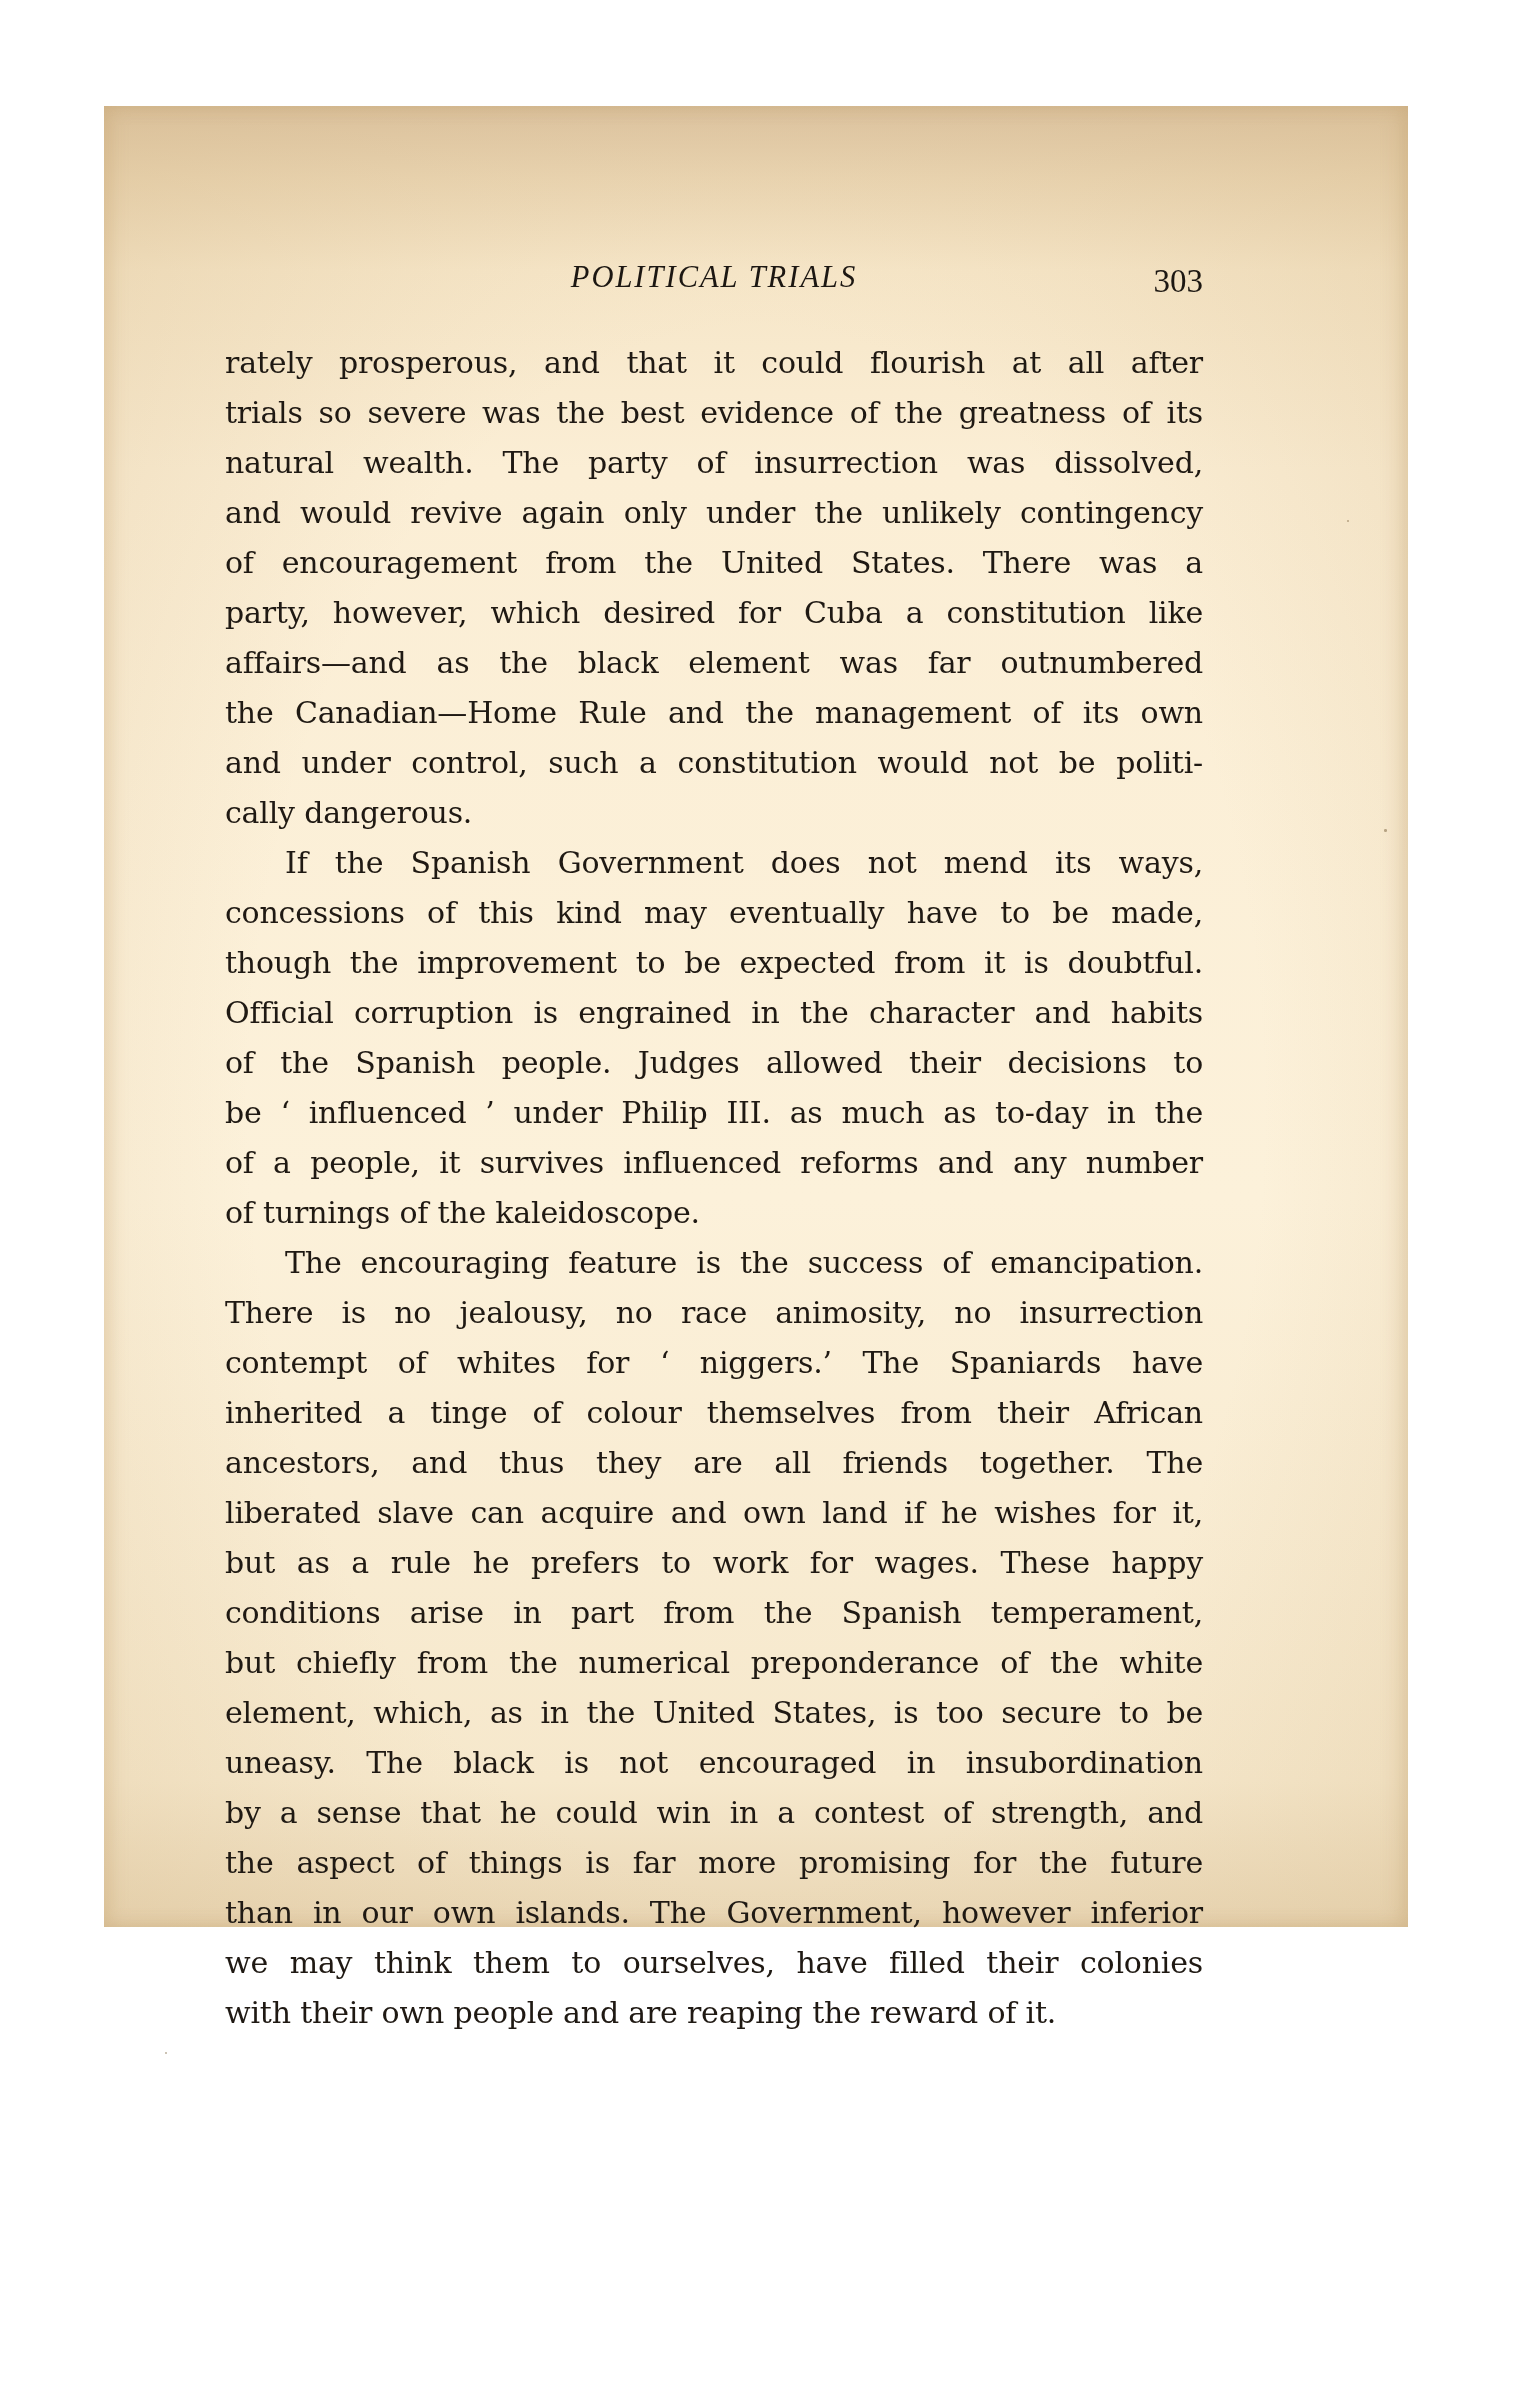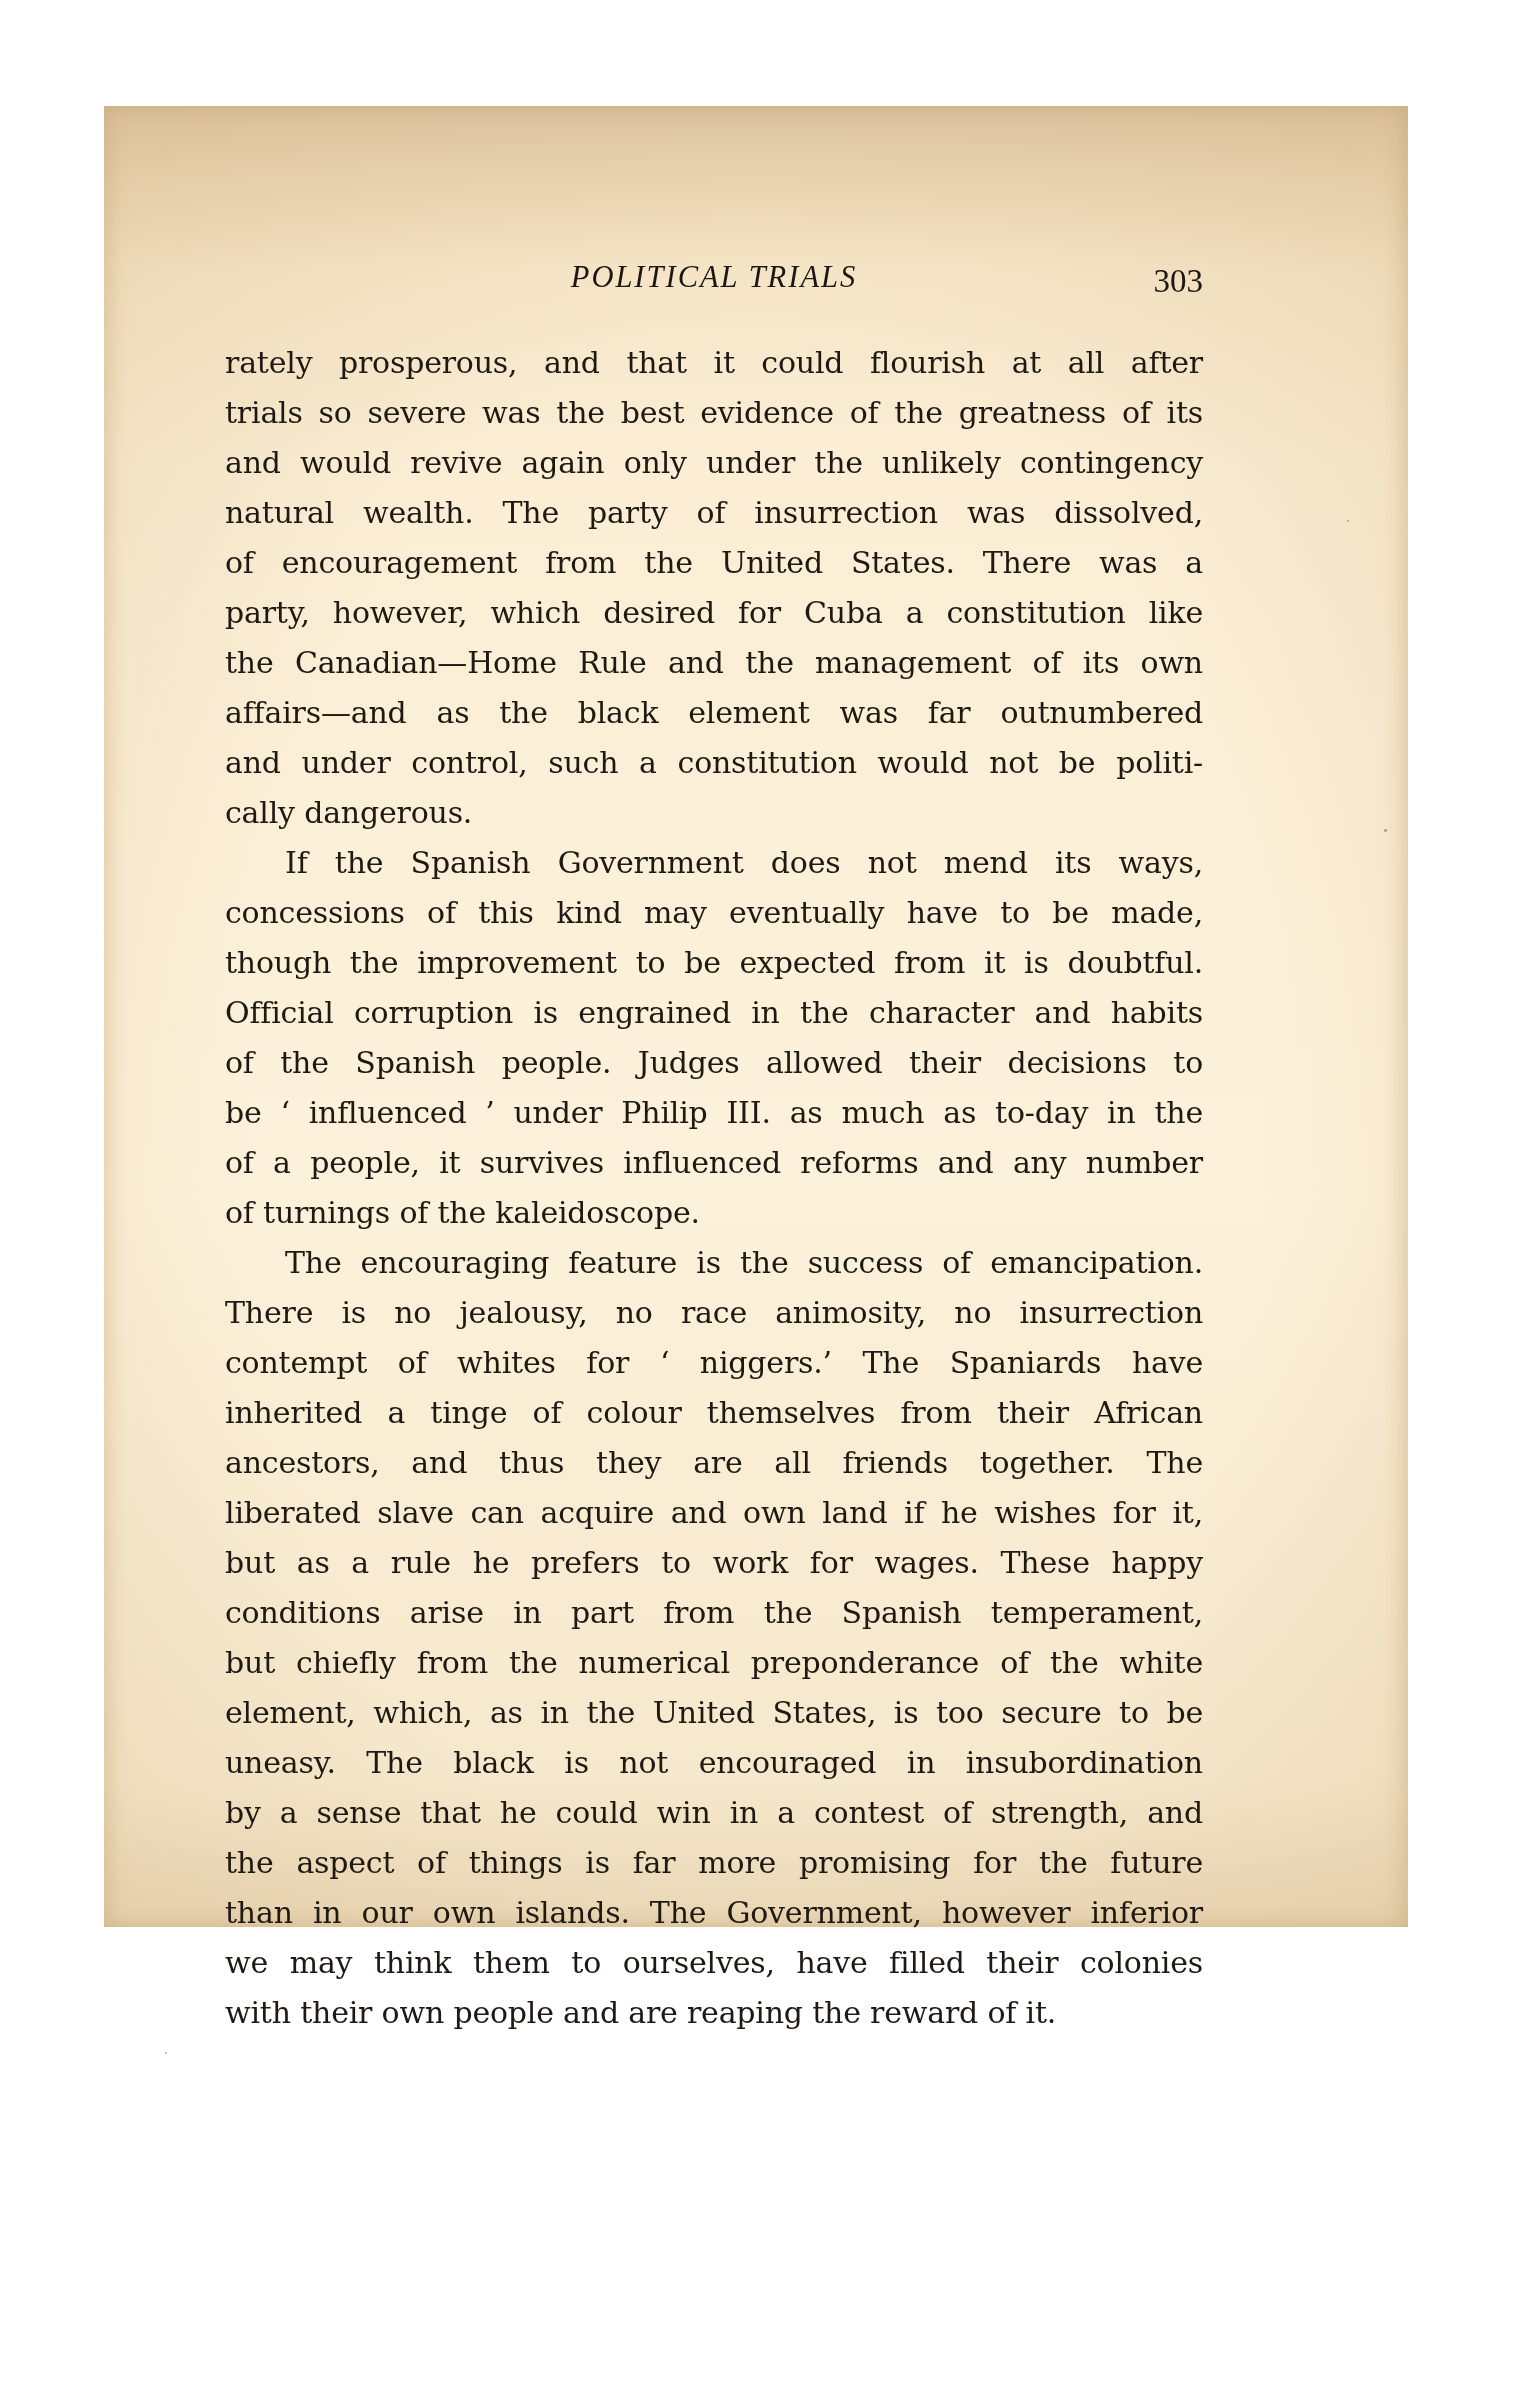--- a/index.html
+++ b/index.html
@@ -101,26 +101,26 @@
 <div class="page">
   <div class="running-head">
     <div class="running-title">POLITICAL TRIALS</div>
     <div class="page-number">303</div>
   </div>
 
   <div class="text-block" id="text-block">
       <div>
         <div class="line"><span style="white-space: normal;">rately prosperous, and that it could flourish at all after</span></div>
         <div class="line"><span style="white-space: normal;">trials so severe was the best evidence of the greatness of its</span></div>
+        <div class="line"><span style="white-space: normal;">natural wealth.  The party of insurrection was dissolved,</span></div>
         <div class="line"><span style="white-space: normal;">and would revive again only under the unlikely contingency</span></div>
-        <div class="line"><span style="white-space: normal;">natural wealth.  The party of insurrection was dissolved,</span></div>
         <div class="line"><span style="white-space: normal;">of encouragement from the United States.  There was a</span></div>
         <div class="line"><span style="white-space: normal;">party, however, which desired for Cuba a constitution like</span></div>
+        <div class="line"><span style="white-space: normal;">affairs—and as the black element was far outnumbered</span></div>
         <div class="line"><span style="white-space: normal;">the Canadian—Home Rule and the management of its own</span></div>
-        <div class="line"><span style="white-space: normal;">affairs—and as the black element was far outnumbered</span></div>
         <div class="line"><span style="white-space: normal;">and under control, such a constitution would not be politi-</span></div>
         <div class="line last"><span style="">cally dangerous.</span></div>
       </div>
       <div>
         <div class="line indent"><span style="white-space: normal;">If the Spanish Government does not mend its ways,</span></div>
         <div class="line"><span style="white-space: normal;">concessions of this kind may eventually have to be made,</span></div>
         <div class="line"><span style="white-space: normal;">though the improvement to be expected from it is doubtful.</span></div>
         <div class="line"><span style="white-space: normal;">Official corruption is engrained in the character and habits</span></div>
         <div class="line"><span style="white-space: normal;">of the Spanish people.  Judges allowed their decisions to</span></div>
         <div class="line"><span style="white-space: normal;">be ‘ influenced ’ under Philip III. as much as to-day in the</span></div>

